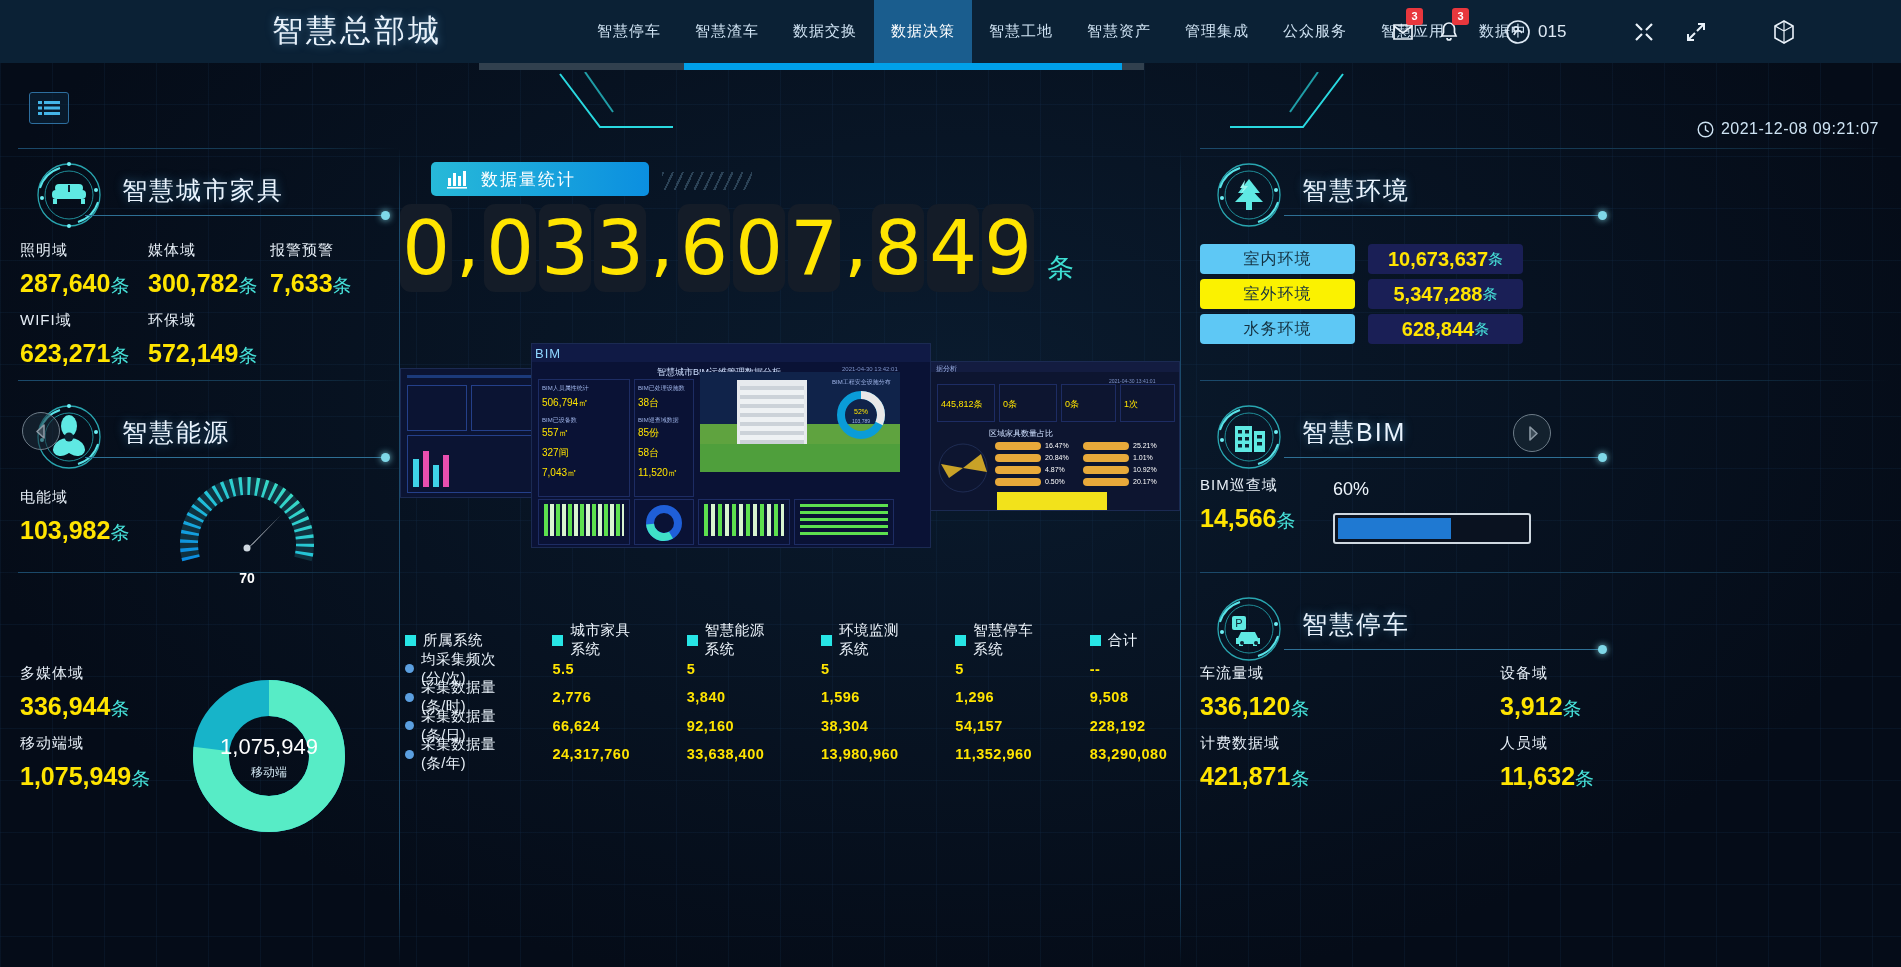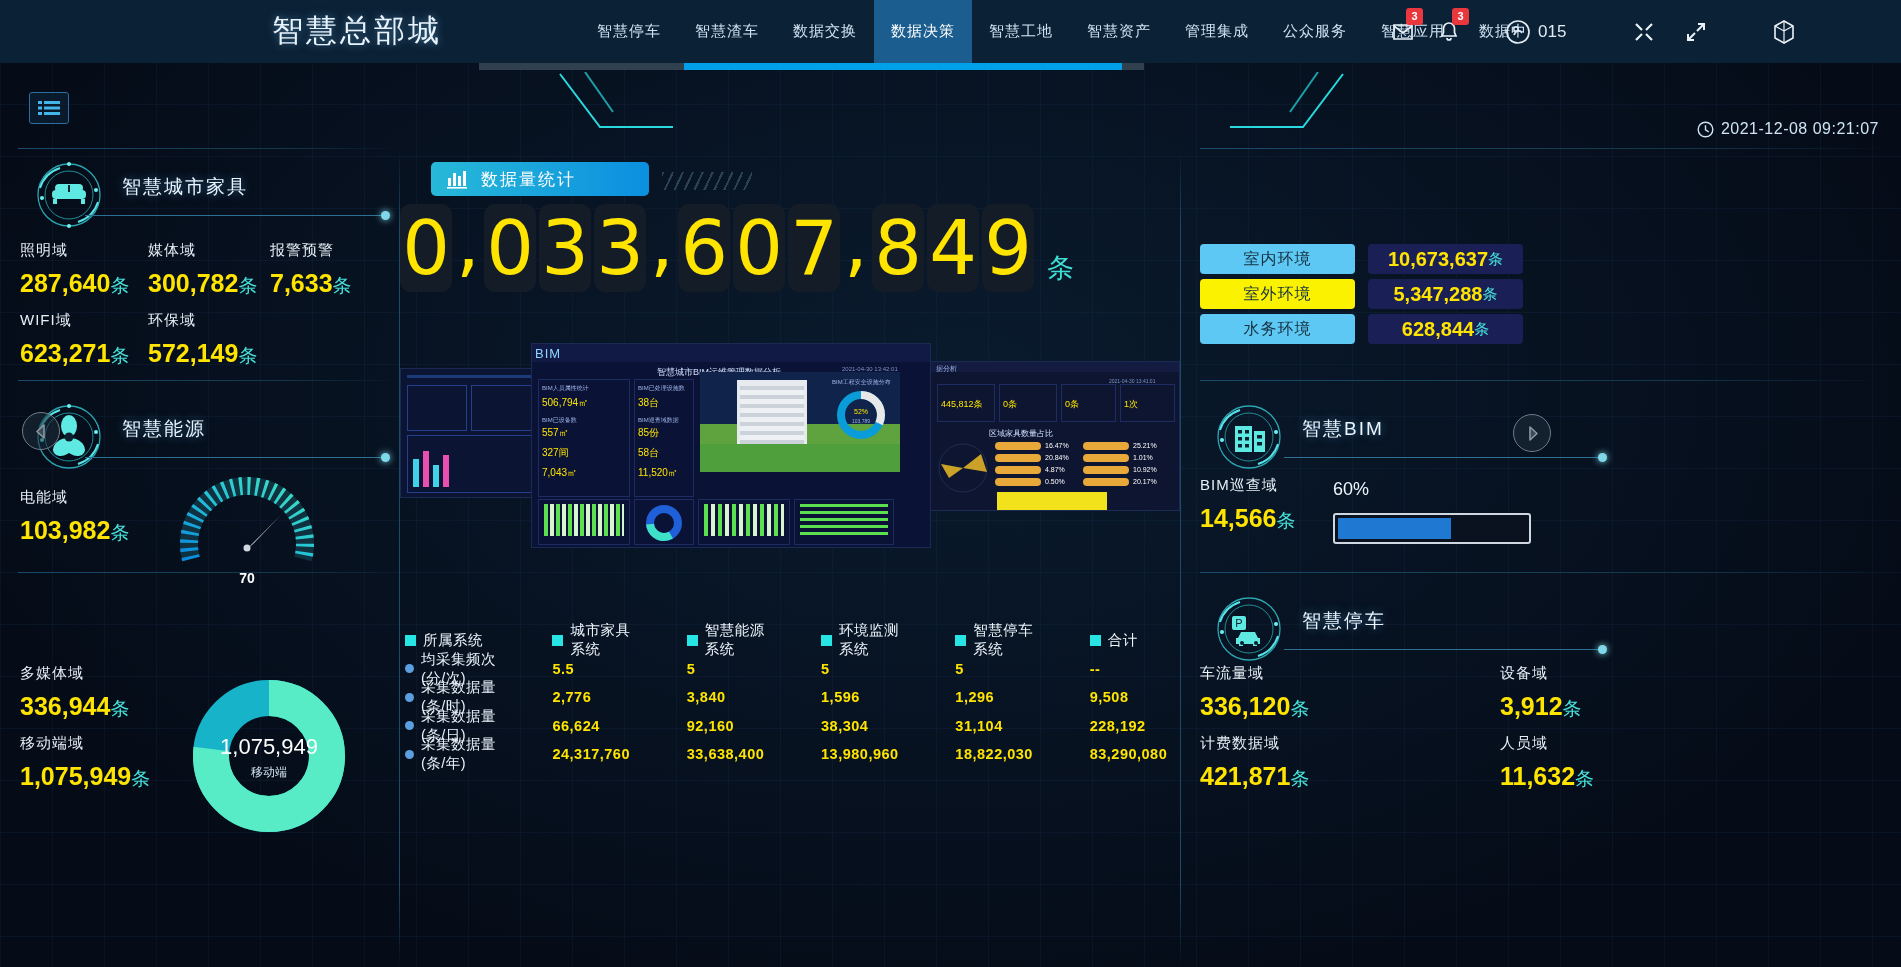--- a/index.html
+++ b/index.html
@@ -60,21 +60,21 @@
     gap:7px; font-size:16px; color:#cfe4f4; letter-spacing:.5px; }
 
   
   .col-l { position:absolute; left:0; top:148px; width:400px; height:819px; }
   .col-r { position:absolute; left:1180px; top:148px; width:721px; height:819px; }
   .sep-h { position:absolute; height:1px; background:linear-gradient(90deg,#1b4a6b,#14364e 70%,transparent); }
   .sep-v { position:absolute; width:1px; background:linear-gradient(180deg,transparent,#1b4a6b 10%,#1b4a6b 90%,transparent); }
 
   .sec-head { position:relative; height:88px; }
   .sec-icon { position:absolute; left:30px; top:8px; width:78px; height:78px; }
-  .sec-title { position:absolute; left:122px; top:26px; font-size:19px; color:#eaf4fe;
+  .sec-title { position:absolute; left:122px; top:26px; font-size:25px; color:#eaf4fe;
     letter-spacing:2px; text-shadow:0 0 10px rgba(80,180,240,.5); }
   .sec-line { position:absolute; left:85px; top:67px; height:1px; background:#2e6f94; }
   .sec-dot { position:absolute; top:63px; width:9px; height:9px; border-radius:50%;
     background:#7fd8e8; box-shadow:0 0 7px #7fd8e8; }
 
   .kv { position:absolute; }
   .kv .k { font-size:15px; color:#e6eef6; letter-spacing:1px; margin-bottom:9px; }
   .kv .v { font-size:25px; color:#ffe400; font-weight:bold; letter-spacing:0px; }
   .kv .v em { font-style:normal; font-size:19px; color:#46e0d8; font-weight:normal; }
 
@@ -559,41 +559,62 @@
           <div class="dcell val">9,508</div>
         </div>
         <div class="drow">
           <div class="dcell lbl">
             <span class="ci"></span>
             <span>采集数据量(条/日)</span>
           </div>
           <div class="dcell val">66,624</div>
           <div class="dcell val">92,160</div>
           <div class="dcell val">38,304</div>
-          <div class="dcell val">31,104</div>
+          <div class="dcell val">54,157</div>
           <div class="dcell val">228,192</div>
         </div>
         <div class="drow">
           <div class="dcell lbl">
             <span class="ci"></span>
             <span>采集数据量(条/年)</span>
           </div>
           <div class="dcell val">24,317,760</div>
           <div class="dcell val">33,638,400</div>
           <div class="dcell val">13,980,960</div>
-          <div class="dcell val">18,822,030</div>
+          <div class="dcell val">11,352,960</div>
           <div class="dcell val">83,290,080</div>
         </div>
       </div>
   </div>
 
   <div class="col-r">
     <div class="sep-h" style="left:20px;top:0;width:690px;"></div>
     <div class="sep-v" style="left:0px;top:0;height:819px;"></div>
 
+    <div class="sec-head">
+      <div class="sec-icon">
+        <svg width="78" height="78" viewBox="0 0 78 78">
+          <circle cx="39" cy="39" r="31" fill="none" stroke="#2fbfc9" stroke-width="1.3" opacity=".85"></circle>
+          <path d="M10 32a31 31 0 0 1 20-20" stroke="#59e3e8" stroke-width="2" fill="none"></path>
+          <path d="M68 46a31 31 0 0 1-20 20" stroke="#59e3e8" stroke-width="2" fill="none"></path>
+          <circle cx="39" cy="39" r="24" fill="none" stroke="#1f8d98" stroke-width="1"></circle>
+          <circle cx="12" cy="42" r="2" fill="#6ff0f5"></circle>
+            <circle cx="66" cy="34" r="2" fill="#6ff0f5"></circle>
+          <g fill="#5fe9e3" transform="translate(39,40)">
+            <path d="M0 -17 L11 -3 L-11 -3 Z"></path>
+              <path d="M0 -9 L14 6 L-14 6 Z"></path>
+            <rect x="-3" y="6" width="6" height="8"></rect>
+            <path d="M-4 -16 l-5 8 h4 l-4 7 8-9h-4z" fill="#9ef7f0"></path>
+          </g>
+        </svg>
+      </div>
+      <div class="sec-title">智慧环境</div>
+      <div class="sec-line" style="width:320px;left:104px;"></div>
+      <div class="sec-dot" style="left:418px;"></div>
+    </div>
     <div id="env-rows">
         <div class="envrow" style="left: 20px; top: 96px;">
           <div class="envtag" style="background: rgb(94, 200, 245);">室内环境</div>
           <div class="envval">10,673,637<em>条</em></div>
         </div>
         <div class="envrow" style="left: 20px; top: 131px;">
           <div class="envtag" style="background: rgb(251, 242, 0);">室外环境</div>
           <div class="envval">5,347,288<em>条</em></div>
         </div>
         <div class="envrow" style="left: 20px; top: 166px;">

